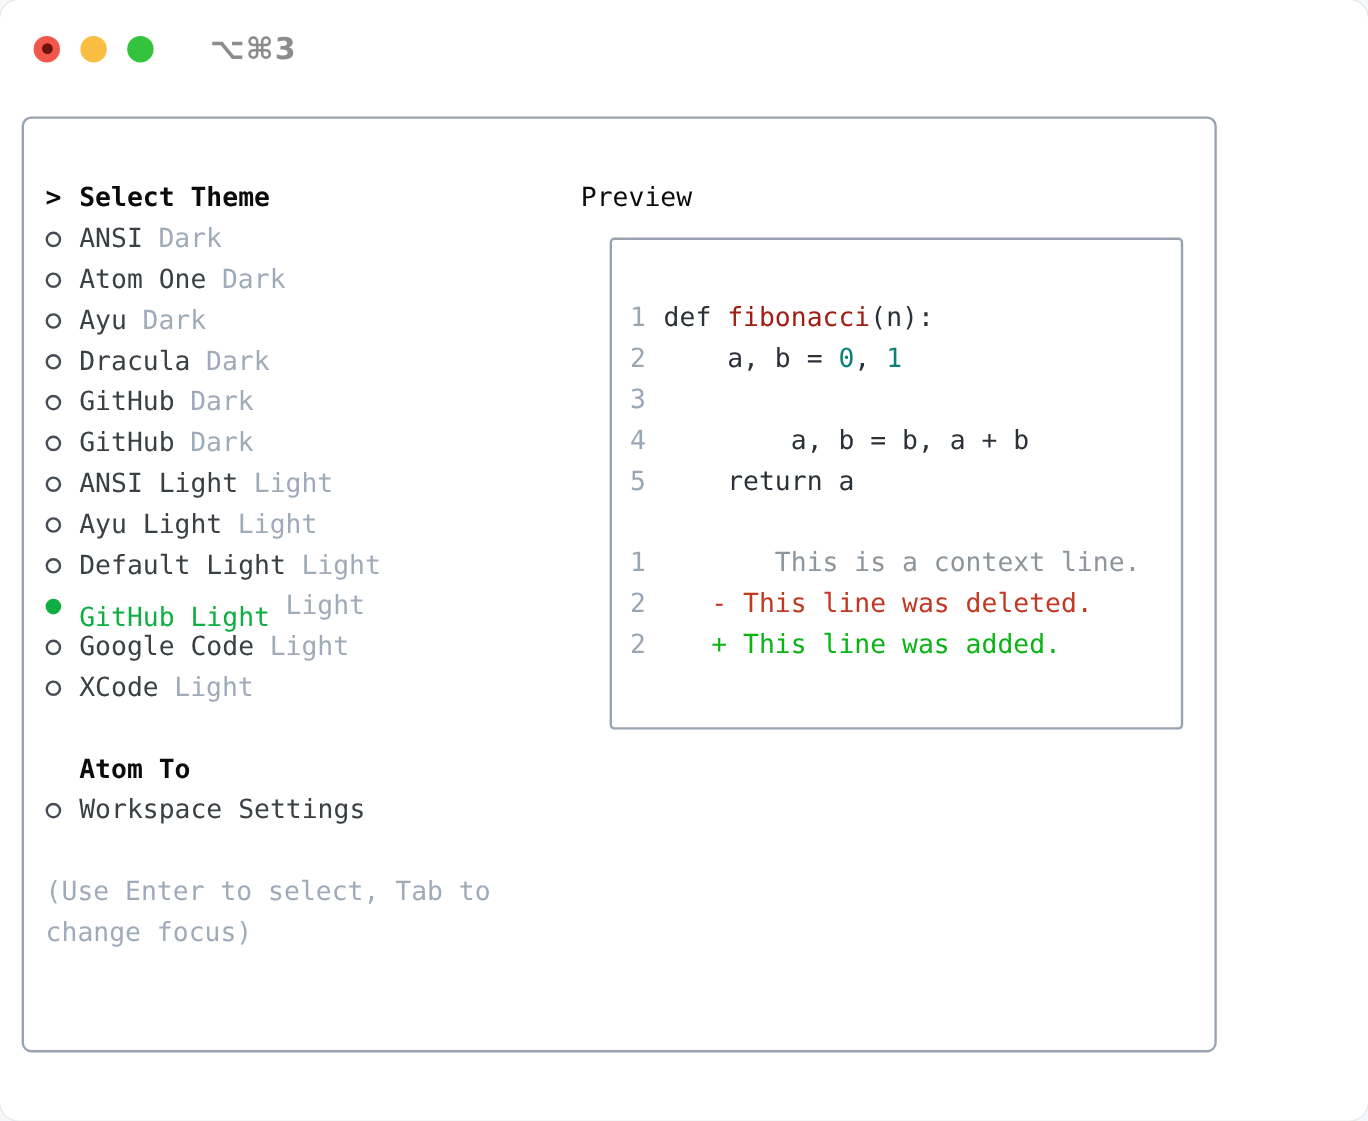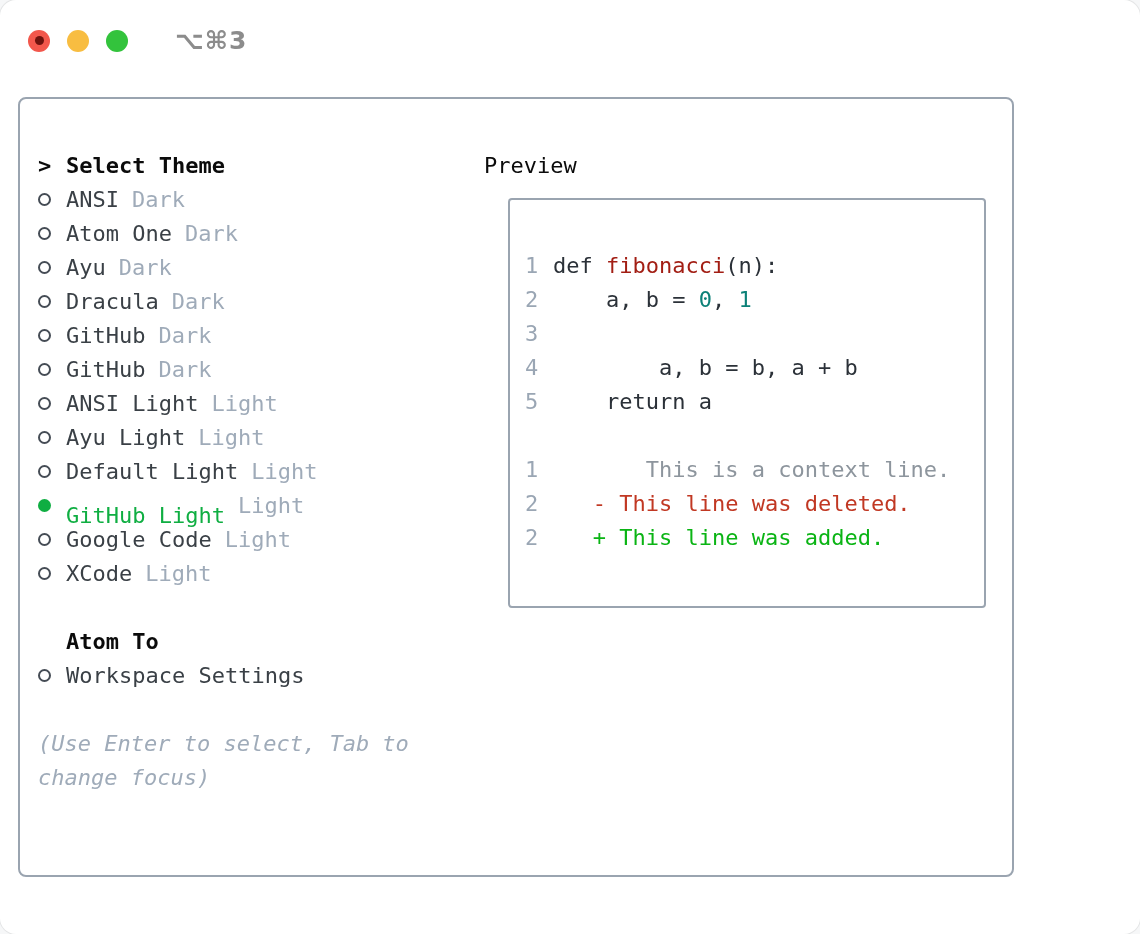--- a/index.html
+++ b/index.html
@@ -28,21 +28,21 @@
   .row{height:34px;display:flex;align-items:center;white-space:pre;}
   .pfx{width:28px;display:flex;align-items:center;flex:0 0 28px;}
   .caret{font-weight:bold;color:#0b0b0b;}
   .dot{width:13px;height:13px;border-radius:50%;border:2px solid #454c55;box-sizing:border-box;}
   .dot.filled{border:none;background:#0fae42;}
   .hdr{font-weight:bold;color:#0b0b0b;}
   .lbl{color:#3a4046;}
   .lbl.sel{color:#0fae42;margin-top:20px;}
   .tag{color:#9fabb9;margin-left:13px;}
   .spacer{height:34px;}
-  .help{color:#9fabb9;font-style:italic;}
+  .help{color:#9fabb9;}
   
   .preview-title{position:absolute;left:484px;top:148px;height:34px;display:flex;align-items:center;
     font-size:22px;font-weight:normal;color:#0b0b0b;}
   .preview-box{
     position:absolute;left:508px;top:198px;width:478px;height:410px;
     border:2px solid #9aa4b0;border-radius:4px;box-sizing:border-box;
     padding:48px 0 0 15px;overflow:hidden;
   }
   .pline{height:34px;display:flex;align-items:center;font-size:22px;}
   .num{width:28px;flex:0 0 28px;color:#9aa6b4;white-space:pre;}

